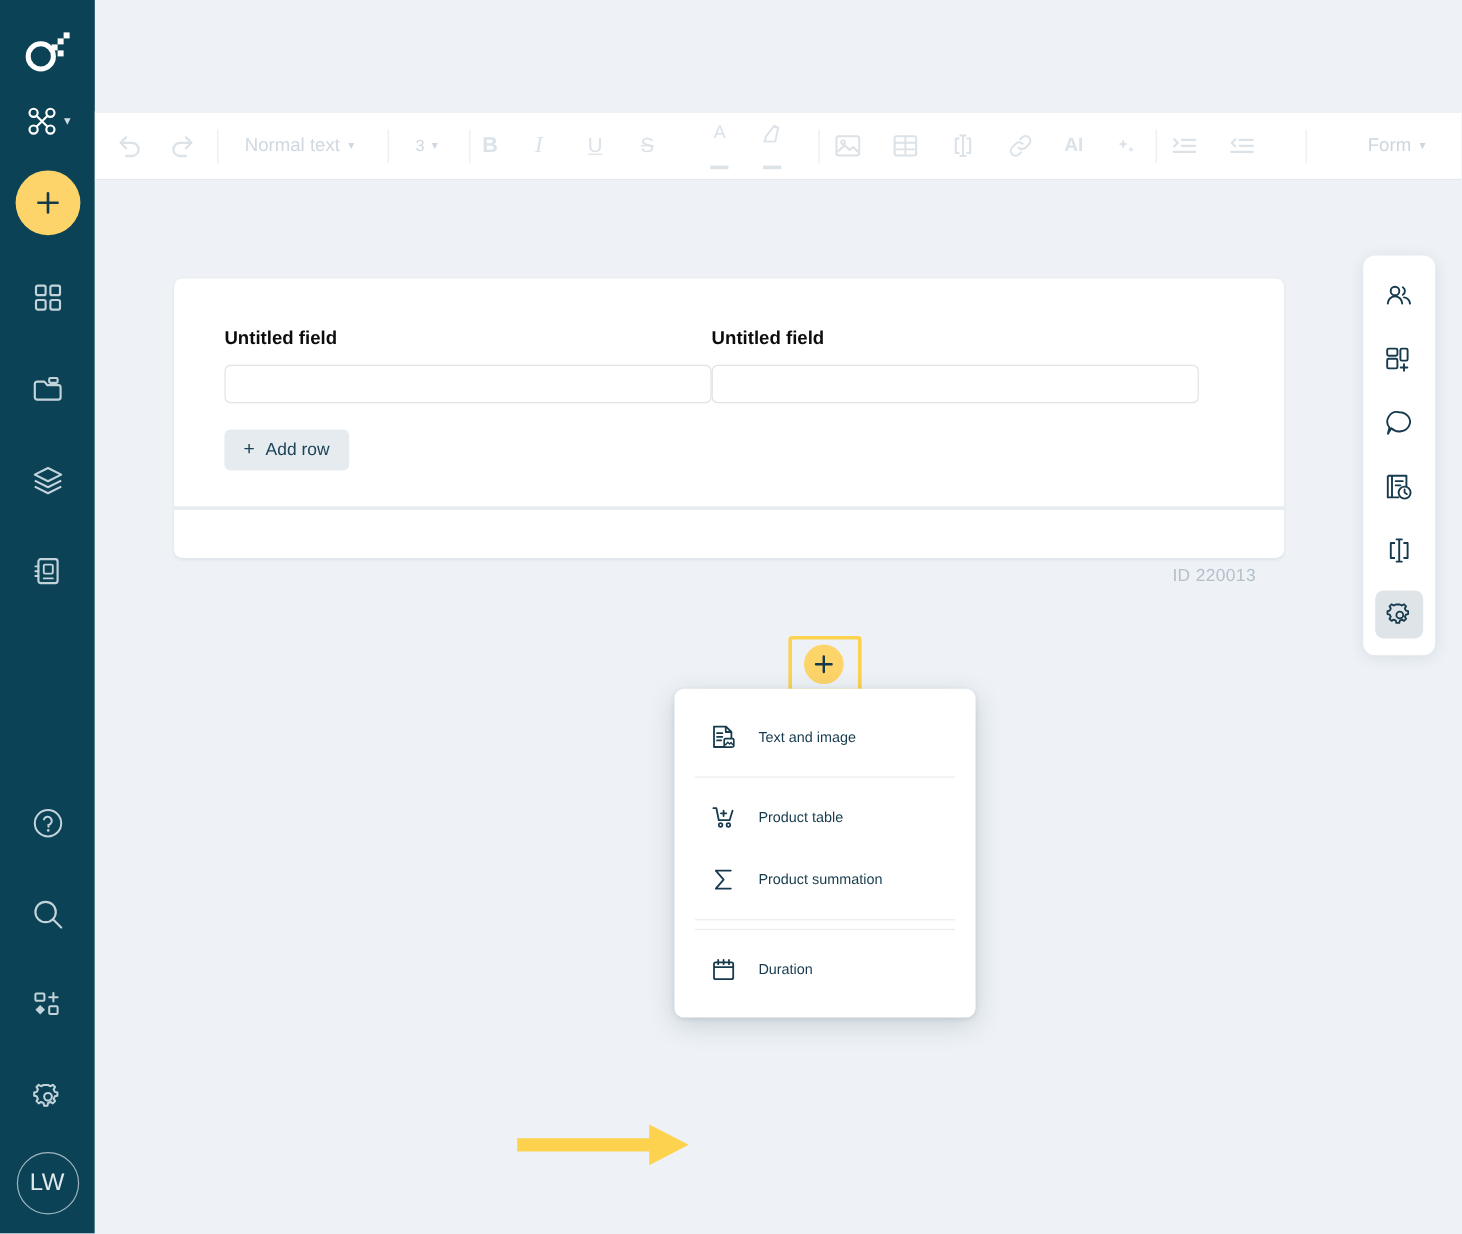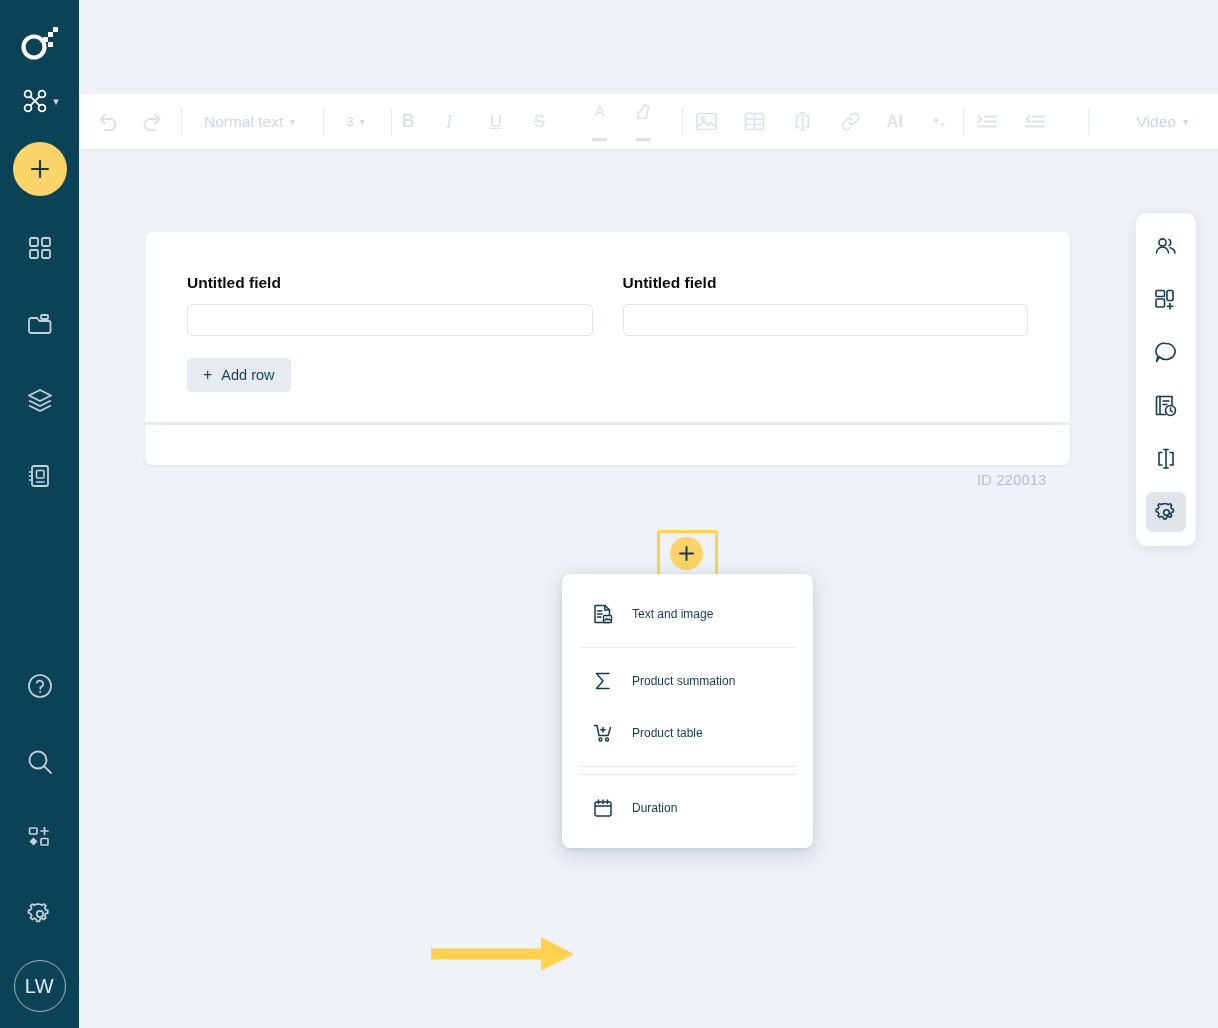--- a/index.html
+++ b/index.html
@@ -74,21 +74,21 @@
     position: absolute; left: 79px; top: 150px; width: 1139px; height: 878px;
     background: #eef2f6;
   }
 
   .doc-card {
     position: absolute; left: 66px; top: 82px; width: 925px;
     background: #ffffff; border-radius: 7px;
     box-shadow: 0 1px 3px rgba(15,40,60,.07);
   }
   .block-form { padding: 42px 42px 30px 42px; }
-  .fields-row { display: flex; gap: 30px; }
+  .fields-row { display: flex; }
   .field { width: 406px; }
   .field-label { font-size: 15.5px; font-weight: bold; color: #0d0d0d; }
   .field-input {
     margin-top: 12px; height: 32px; border: 1px solid #dfe3e7;
     border-radius: 5px; background: #fff; width: 100%;
   }
   .add-row {
     margin-top: 22px; display: inline-flex; align-items: center; gap: 9px;
     background: #e6ebef; color: #1b4256; border: none; border-radius: 5px;
     padding: 9px 16px; font-size: 14.5px; cursor: pointer;
@@ -349,21 +349,21 @@
     <div class="tb" style="width:48px">
       <svg width="23" height="23" viewBox="0 0 23 23">
         <path d="M9 6.5 H20 M9 11.5 H20 M2 16.5 H20" stroke="#dbe2e8" stroke-width="1.8" stroke-linecap="round"></path>
         <path d="M5.5 6 L2.5 9 L5.5 12" fill="none" stroke="#dbe2e8" stroke-width="1.8" stroke-linecap="round" stroke-linejoin="round"></path>
       </svg>
     </div>
 
     <div class="tb-sep" style="margin-left:16px"></div>
 
     <div class="more">
-      <span>Video</span>
+      <span>Form</span>
       <span class="chev-sm">▾</span>
     </div>
   </div>
 
   <div class="canvas">
 
     <div class="doc-card">
 
       <div class="block-form">
         <div class="fields-row">
@@ -421,36 +421,36 @@
         <span class="menu-label">Text and image</span>
       </div>
 
 
       <div class="menu-sep"></div>
 
 
       <div class="menu-item">
         <span class="mi-icon">
           <svg width="22" height="22" viewBox="0 0 22 22">
-            <path d="M17 3.5 H4.5 L11 11 L4.5 18.5 H17" fill="none" stroke="#173b4d" stroke-width="1.5" stroke-linejoin="round" stroke-linecap="round"></path>
-          </svg>
-        </span>
-        <span class="menu-label">Product summation</span>
-      </div>
-
-      <div class="menu-item">
-        <span class="mi-icon">
-          <svg width="22" height="22" viewBox="0 0 22 22">
             <path d="M2.5 3.5 H5 L7 13.5 H16 L18.5 5.5" fill="none" stroke="#173b4d" stroke-width="1.5" stroke-linecap="round" stroke-linejoin="round"></path>
             <circle cx="8.5" cy="17.5" r="1.5" fill="none" stroke="#173b4d" stroke-width="1.4"></circle>
             <circle cx="15" cy="17.5" r="1.5" fill="none" stroke="#173b4d" stroke-width="1.4"></circle>
             <path d="M11 5.5 V10 M8.8 7.8 H13.2" stroke="#173b4d" stroke-width="1.5" stroke-linecap="round"></path>
           </svg>
         </span>
         <span class="menu-label">Product table</span>
+      </div>
+
+      <div class="menu-item">
+        <span class="mi-icon">
+          <svg width="22" height="22" viewBox="0 0 22 22">
+            <path d="M17 3.5 H4.5 L11 11 L4.5 18.5 H17" fill="none" stroke="#173b4d" stroke-width="1.5" stroke-linejoin="round" stroke-linecap="round"></path>
+          </svg>
+        </span>
+        <span class="menu-label">Product summation</span>
       </div>
 
       <div class="menu-sep"></div>
 
 
 
       <div class="menu-sep"></div>
 
       <div class="menu-item">
         <span class="mi-icon">

